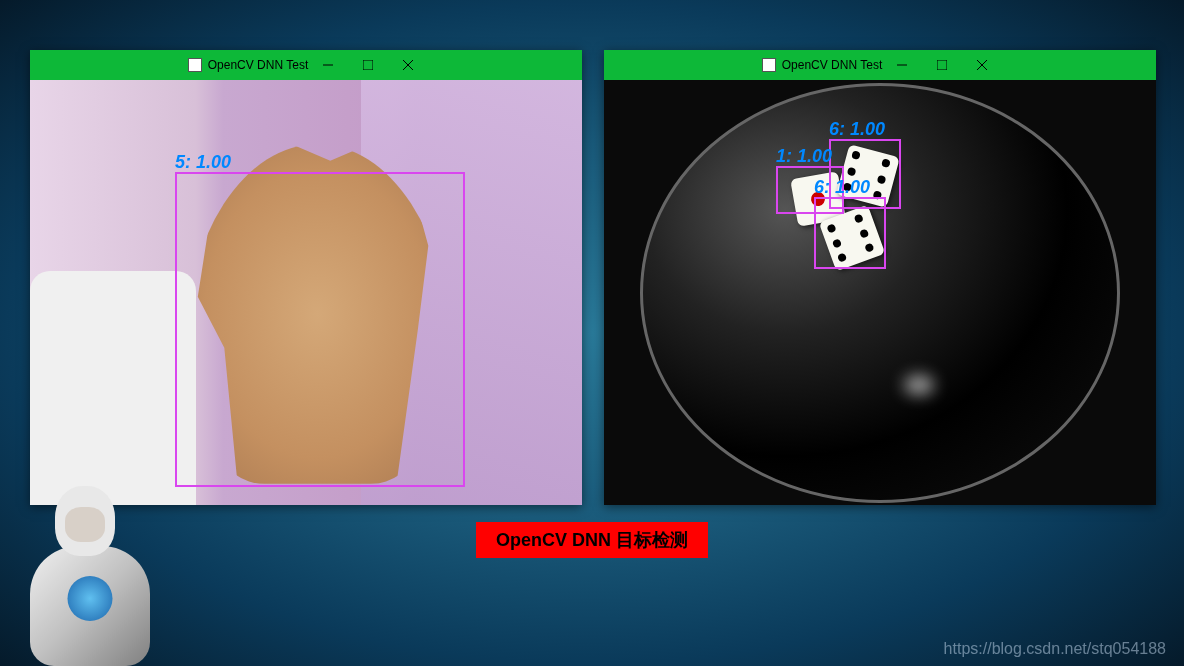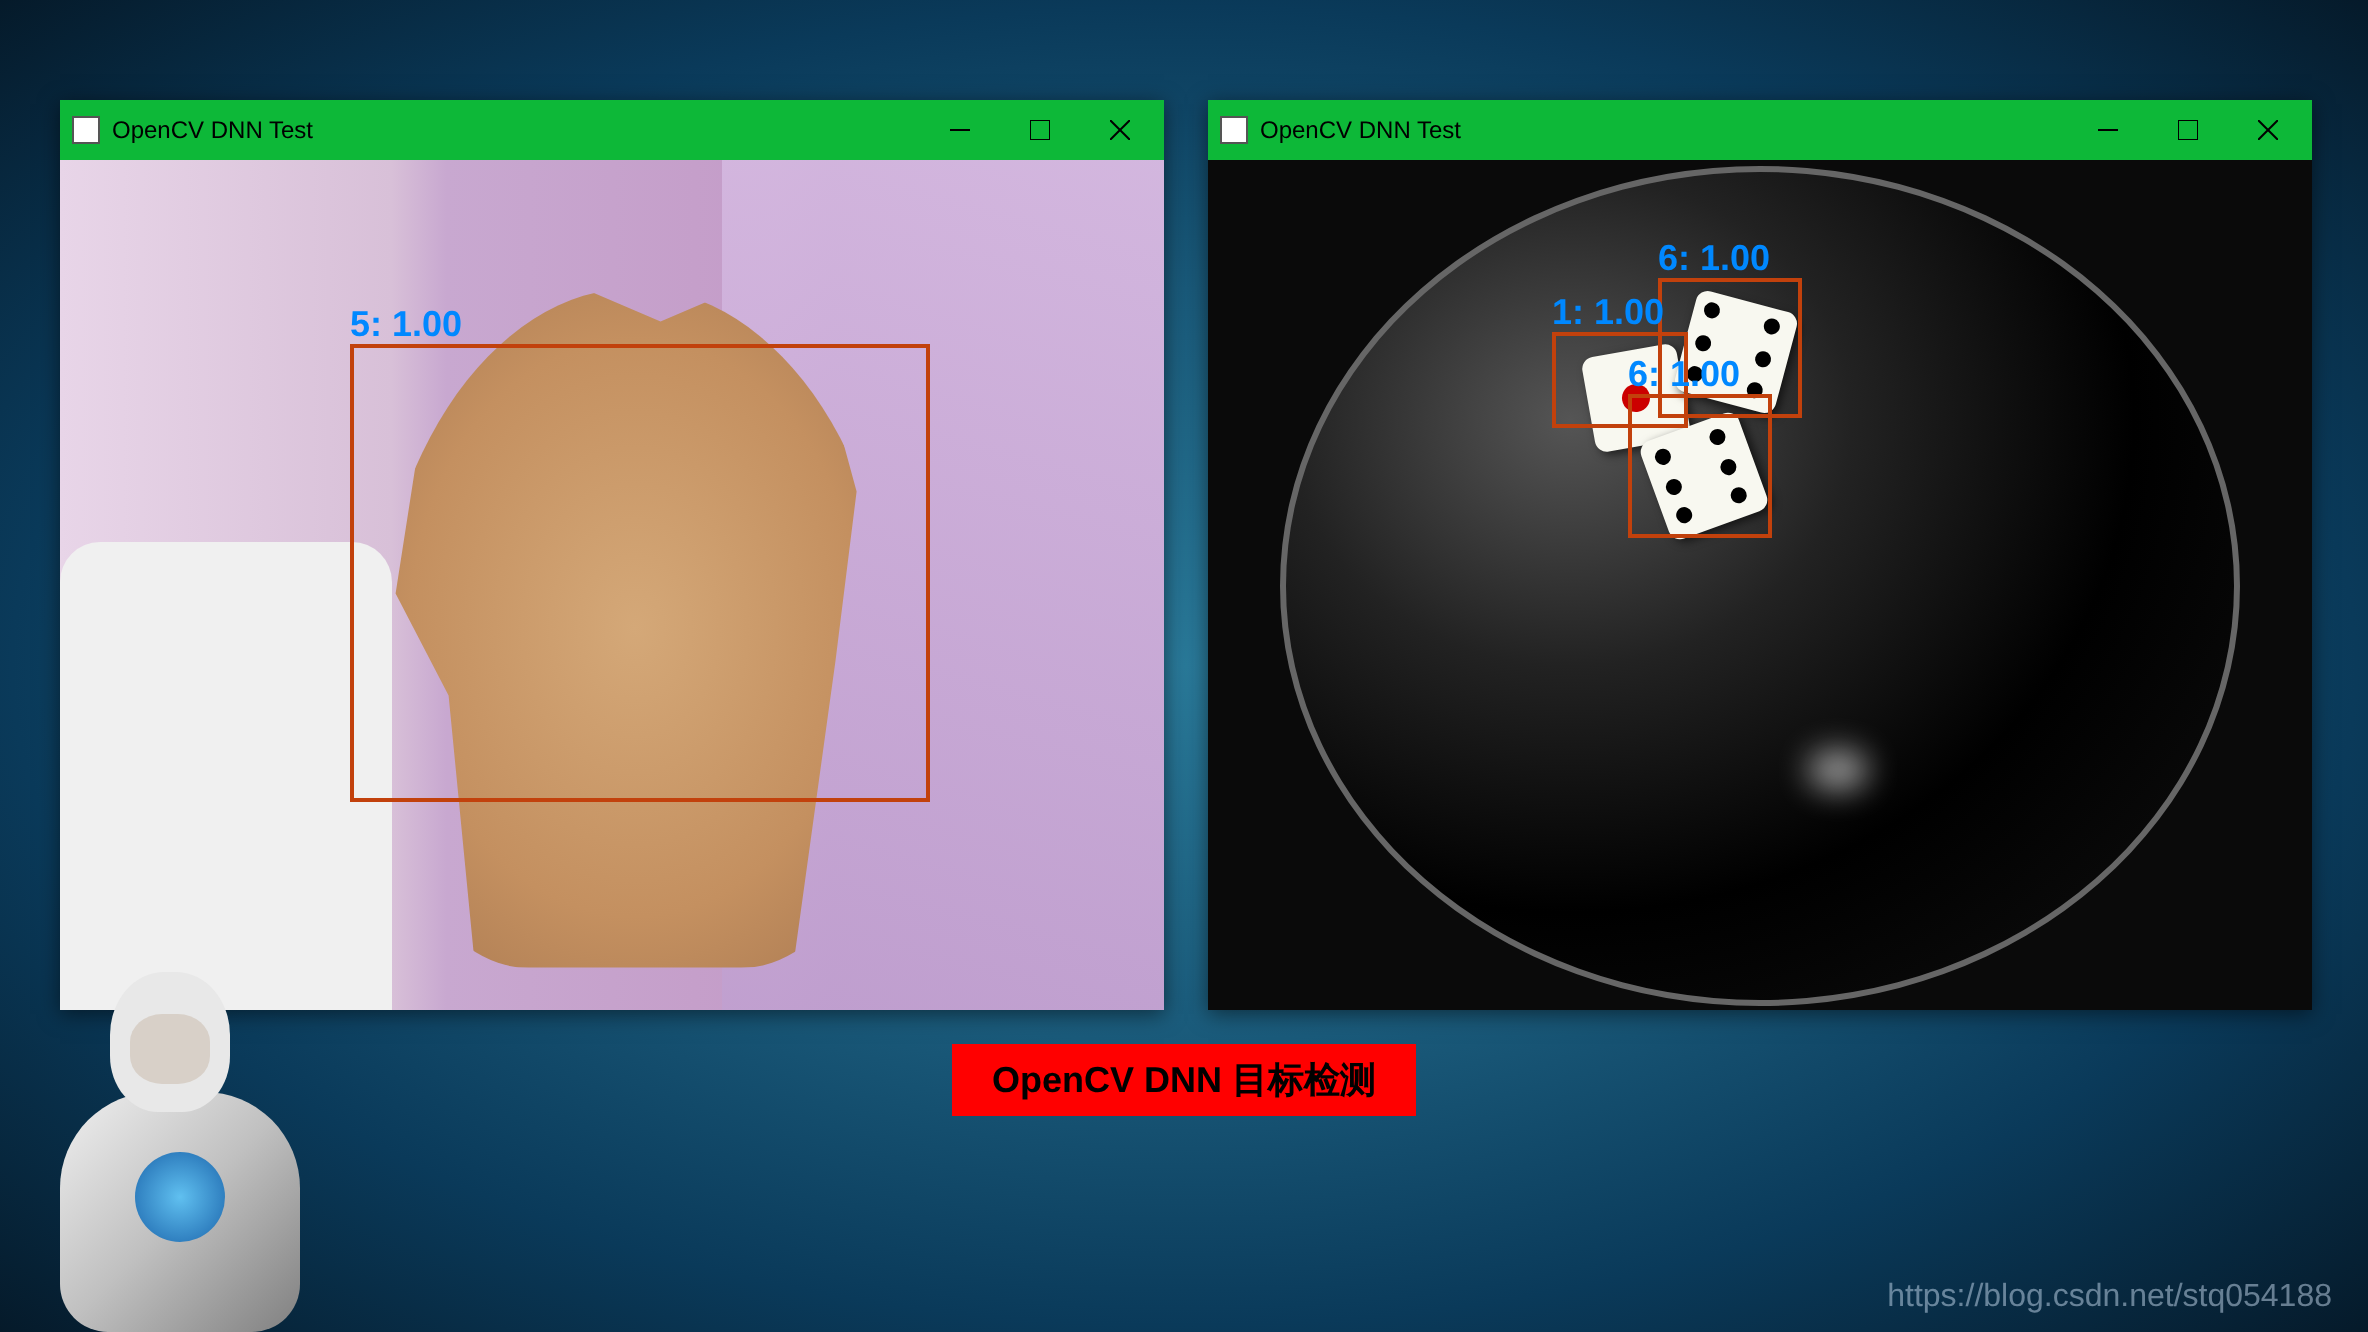--- a/index.html
+++ b/index.html
@@ -30,21 +30,21 @@
       left: 604px;
       top: 50px;
       width: 552px;
       height: 455px;
     }
     .titlebar {
       height: 30px;
       background: #0db838;
       display: flex;
       align-items: center;
-      justify-content: space-between;
+      justify-content: center;
       padding: 0 2px 0 6px;
     }
     .titlebar-left {
       display: flex;
       align-items: center;
       gap: 6px;
     }
     .app-icon {
       width: 14px;
       height: 14px;
@@ -109,37 +109,38 @@
       left: 28%;
       top: 15%;
       width: 48%;
       height: 80%;
       background: radial-gradient(ellipse at center, #d4a878 0%, #c49060 60%, #a87850 100%);
       border-radius: 50% 50% 30% 30% / 60% 60% 40% 40%;
       clip-path: polygon(20% 100%, 15% 60%, 5% 45%, 10% 20%, 25% 5%, 40% 0%, 55% 5%, 70% 0%, 85% 10%, 92% 30%, 88% 55%, 80% 100%);
     }
     .detection-box {
       position: absolute;
-      border: 2px solid #c2410c;
+      border: 2px solid #d946ef;
+      font-style: italic;
     }
     .detection-label {
       position: absolute;
       top: -22px;
       left: -2px;
       color: #0088ff;
       font-size: 18px;
       font-weight: bold;
       white-space: nowrap;
       font-family: Arial, sans-serif;
     }
     .box-hand {
       left: 145px;
       top: 92px;
       width: 290px;
-      height: 229px;
+      height: 315px;
     }
     
     .dice-bg {
       width: 100%;
       height: 100%;
       background: #0a0a0a;
       position: relative;
     }
     .dome {
       position: absolute;

